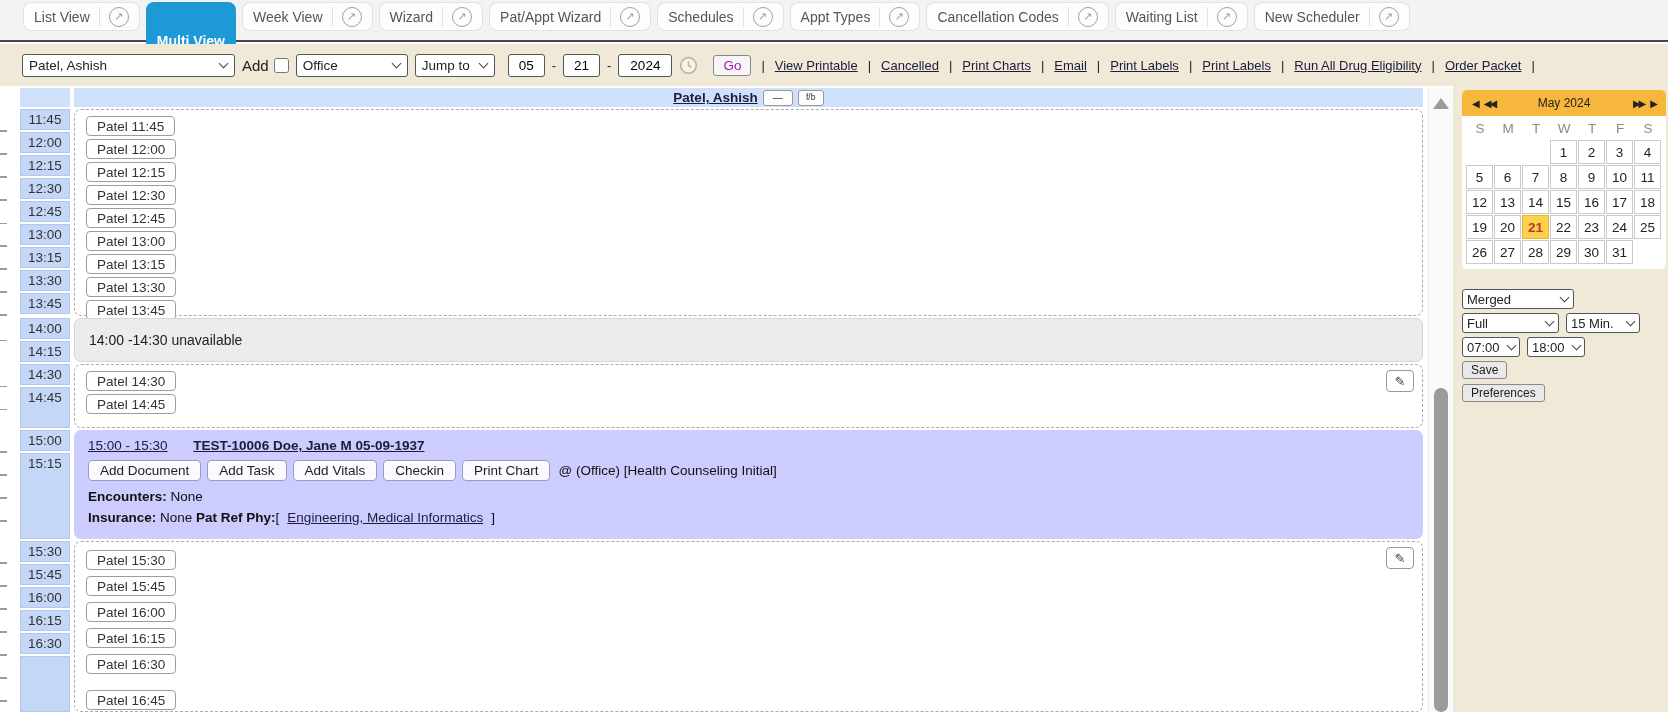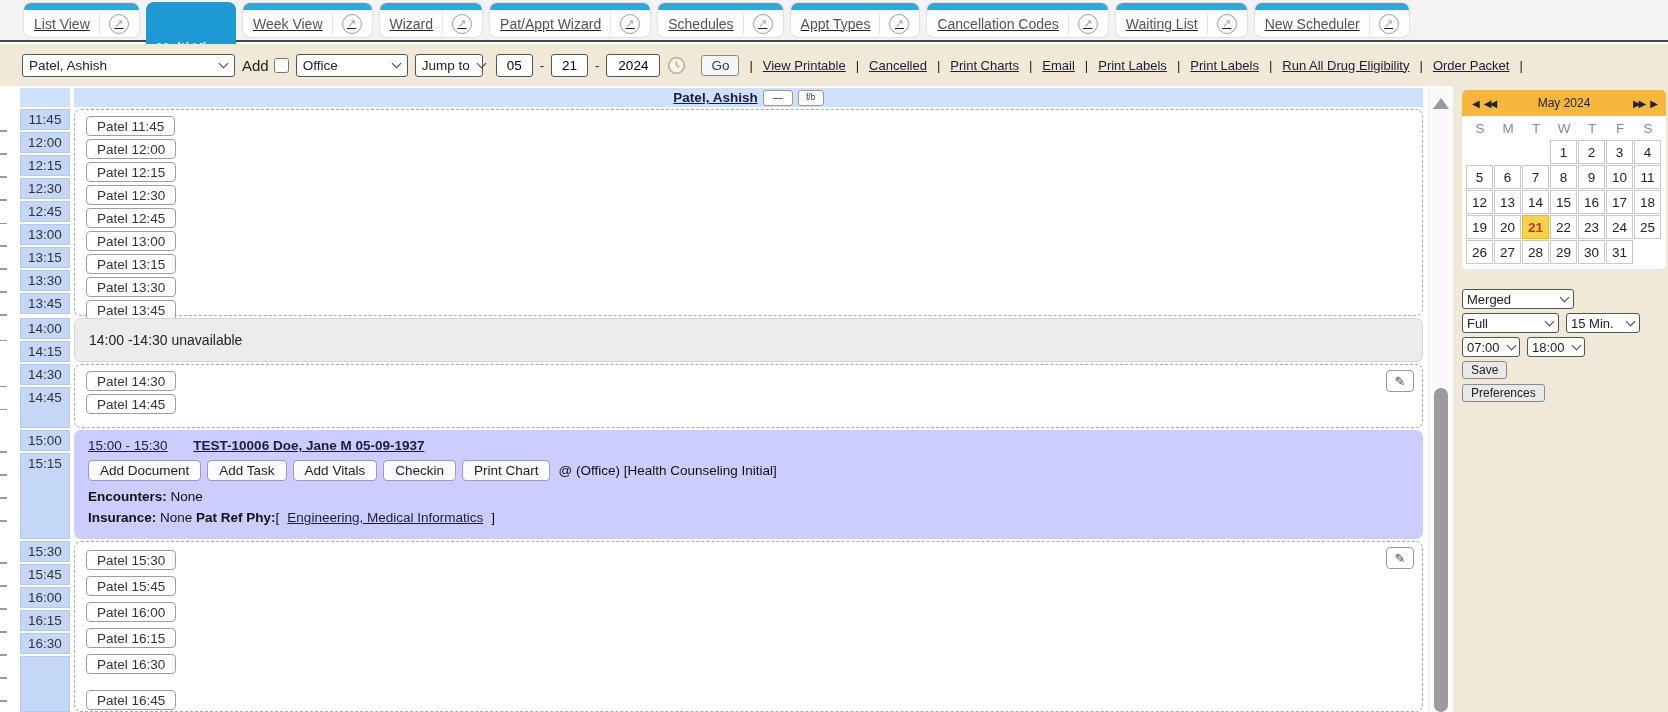--- a/index.html
+++ b/index.html
@@ -3,41 +3,41 @@
 <meta charset="utf-8">
 <style>
   * { box-sizing: border-box; margin: 0; padding: 0; }
   html,body { width:1668px; height:712px; overflow:hidden; }
   body { font-family:"Liberation Sans", sans-serif; font-size:13px; background:#fff; position:relative; color:#222; }
 
   
   .tabbar { position:absolute; left:0; top:0; width:1668px; height:42px;
             background:#f3f3f3; border-bottom:2px solid #454545;
             display:flex; align-items:flex-start; padding:3px 0 0 24px; gap:8px; }
-  .tab { border-radius:7px; overflow:hidden; background:#fdfdfd; display:flex; flex-direction:column;
-         box-shadow:0 0 0 1px #e2e2e2; cursor:pointer;text-decoration:underline; }
+  .tab { border-radius:7px; overflow:hidden; background:#fdfdfd; display:flex; flex-direction:row;
+         box-shadow:0 0 0 1px #e2e2e2; cursor:pointer; }
   .tab-top { height:7px; background:#2bа9e1; background:#2ba9e1; }
   .tab-body { display:flex; align-items:center; height:27px; padding:0 10px; color:#555; font-size:14px; white-space:nowrap; }
   .tab-ico-wrap { display:flex; align-items:center; border-left:1px solid #e3e3e3; margin-left:9px; padding-left:9px; }
   .circ-arrow { width:20px; height:20px; border:1.5px solid #9aa0a6; border-radius:50%;
                 display:flex; align-items:center; justify-content:center; color:#9aa0a6; font-size:11px; line-height:1; }
   .tab.active { background:#1d9ad6; box-shadow:0 0 0 1px #1d9ad6; }
   .tab.active .tab-top { background:#1d9ad6; }
   .tab.active .tab-body { color:#fff; font-weight:bold;margin-top:24px; }
 
   
   .toolbar { position:absolute; left:0; top:44px; width:1668px; height:42px; background:#f0e9d8;
              display:flex; align-items:center; padding-left:22px; gap:7px; white-space:nowrap; }
   .sel { background:#fff; border:1px solid #555; border-radius:3px; height:23px;
          display:inline-flex; align-items:center; justify-content:space-between; padding:0 6px; cursor:pointer; font-size:13.5px; }
   .chev { width:7px; height:7px; border-right:1.8px solid #444; border-bottom:1.8px solid #444;
           transform:rotate(45deg); margin:-3px 1px 0 8px; flex:none; }
   .ti { background:#fff; border:1px solid #555; border-radius:3px; height:23px; text-align:center; font-size:13.5px;
         font-family:"Liberation Sans",sans-serif; }
-  .btn { background:#f6f6f6; border:1px solid #888; border-radius:3px; padding:2px 9px; font-size:13.5px; cursor:pointer; color:#0c4a6e; }
+  .btn { background:#f6f6f6; border:1px solid #888; border-radius:3px; padding:2px 9px; font-size:13.5px; cursor:pointer; color:#a21caf; }
   .lnk { color:#1c1c3a; text-decoration:underline; cursor:pointer; }
   .pipe { color:#222; margin:0 3px; }
   .clock { width:19px; height:19px; flex:none; }
 
   
   .main { position:absolute; left:0; top:86px; width:1427px; height:626px; background:#fff; }
   .cal-head { position:absolute; top:2px; left:0; width:1427px; height:19px; display:flex; }
   .cal-head .hc1 { position:absolute; left:20px; width:50px; height:19px; background:#cfe0fb; }
   .cal-head .hc2 { position:absolute; left:74px; width:1349px; height:19px; background:#cfe0fb;
                    display:flex; align-items:center; justify-content:center; gap:5px; }
@@ -196,21 +196,21 @@
   <div class="sel" style="width:213px">
     <span>Patel, Ashish</span>
       <span class="chev"></span>
     </div>
   <span style="font-size:15px">Add</span>
   <input type="checkbox" style="width: 15px; height: 15px; margin-left: -2px;">
   <div class="sel" style="width:112px">
     <span>Office</span>
       <span class="chev"></span>
     </div>
-  <div class="sel" style="width:68px">
+  <div class="sel" style="width:80px">
     <span>Jump to</span>
       <span class="chev"></span>
     </div>
   <input class="ti" style="width: 37px; margin-left: 6px;" value="05">
   <span>-</span>
   <input class="ti" style="width: 37px;" value="21">
   <span>-</span>
   <input class="ti" style="width: 54px;" value="2024">
   <svg class="clock" viewBox="0 0 20 20">
     <circle cx="10" cy="10" r="8.2" fill="#f7f3e8" stroke="#b9b4a4" stroke-width="1.8"></circle>

